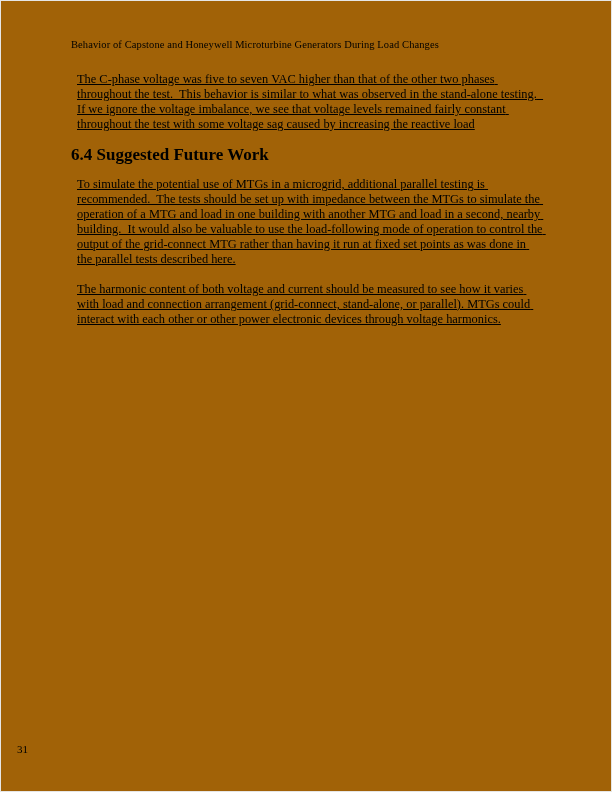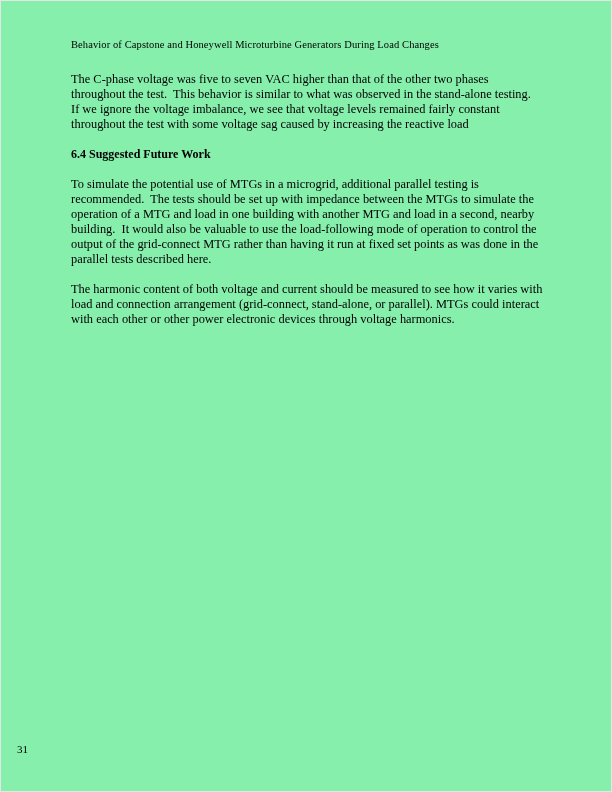--- a/index.html
+++ b/index.html
@@ -5,21 +5,21 @@
   html, body {
     margin: 0;
     padding: 0;
     background: #ffffff;
   }
   .page {
     position: relative;
     width: 612px;
     height: 792px;
     box-sizing: border-box;
-    background: #86efac;
+    background: #a16207;
     border: 1px solid #e6e6e6;
     font-family: "Liberation Serif", serif;
     color: #000000;
     overflow: hidden;
   }
   .running-header {
     position: absolute;
     left: 70px;
     top: 37px;
     font-size: 10.5px;
@@ -28,25 +28,26 @@
   }
   .content {
     position: absolute;
     left: 70px;
     top: 71px;
     width: 472px;
     font-size: 12.4px;
     line-height: 15px;
   }
   .content p {
-    margin: 0 0 15px 0;
+    margin: 0 0 15px 6px;
     white-space: pre-wrap;
+    text-decoration: underline;
   }
   .content h2 {
-    font-size: 12px;
+    font-size: 17px;
     line-height: 15px;
     font-weight: bold;
     margin: 0 0 15px 0;
   }
   .footer {
     position: absolute;
     left: 16px;
     top: 742px;
     width: 100%;
     text-align: left;

